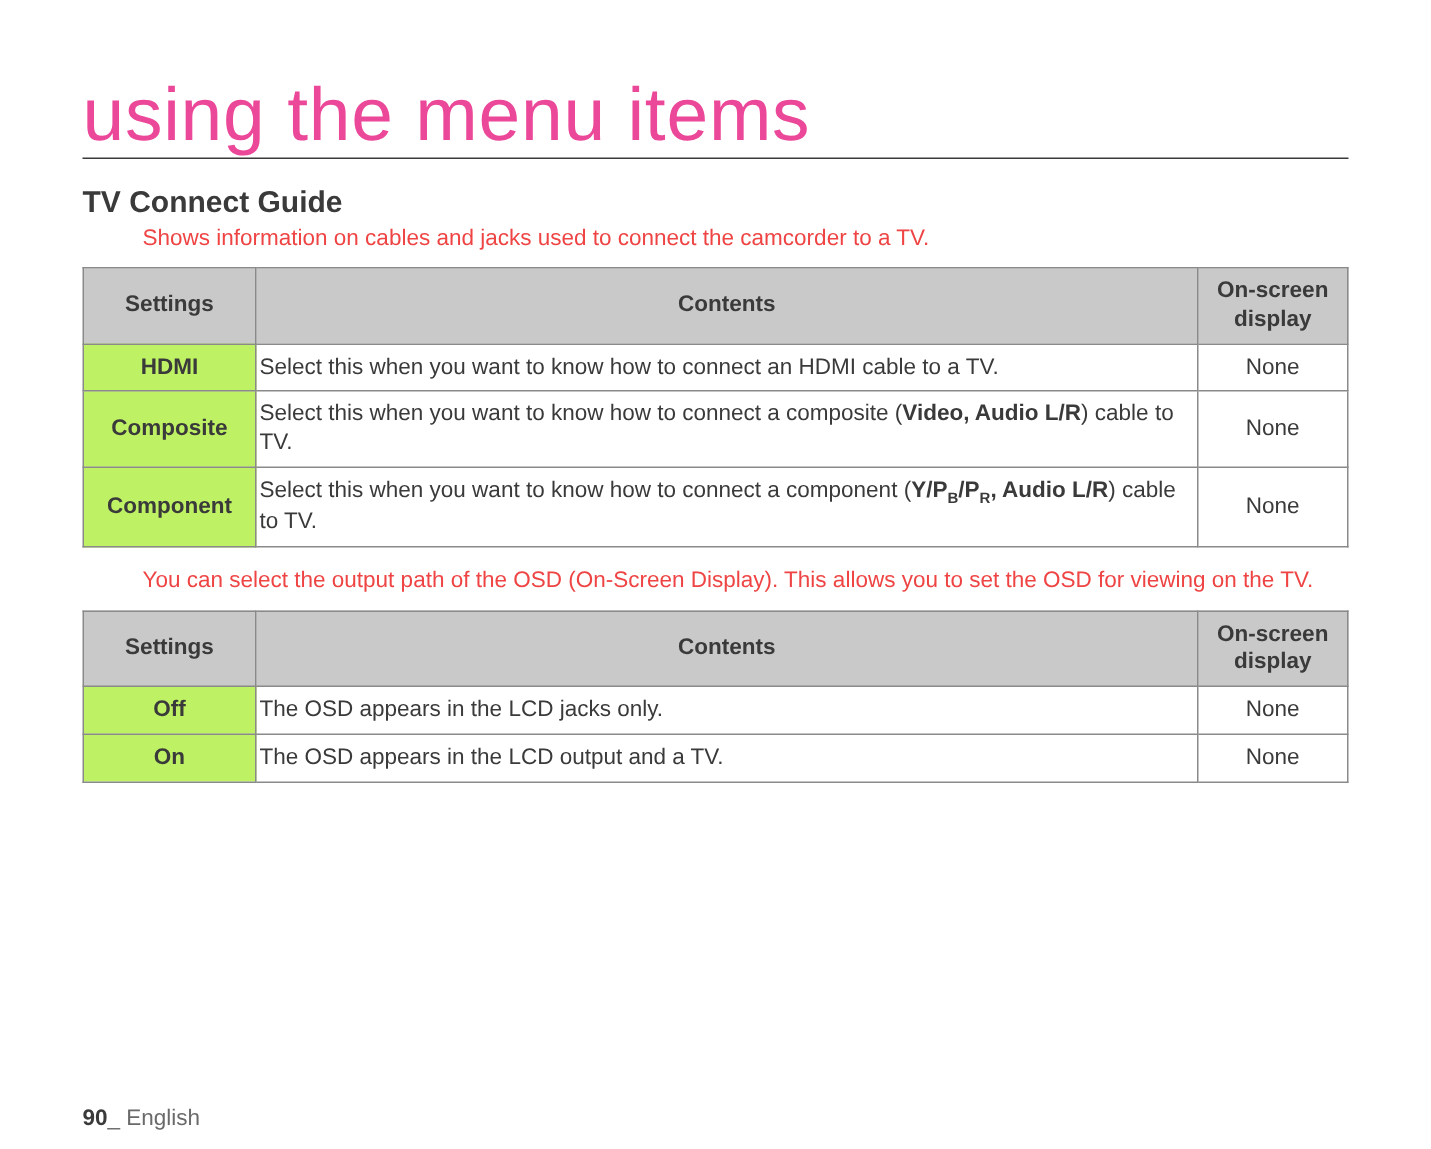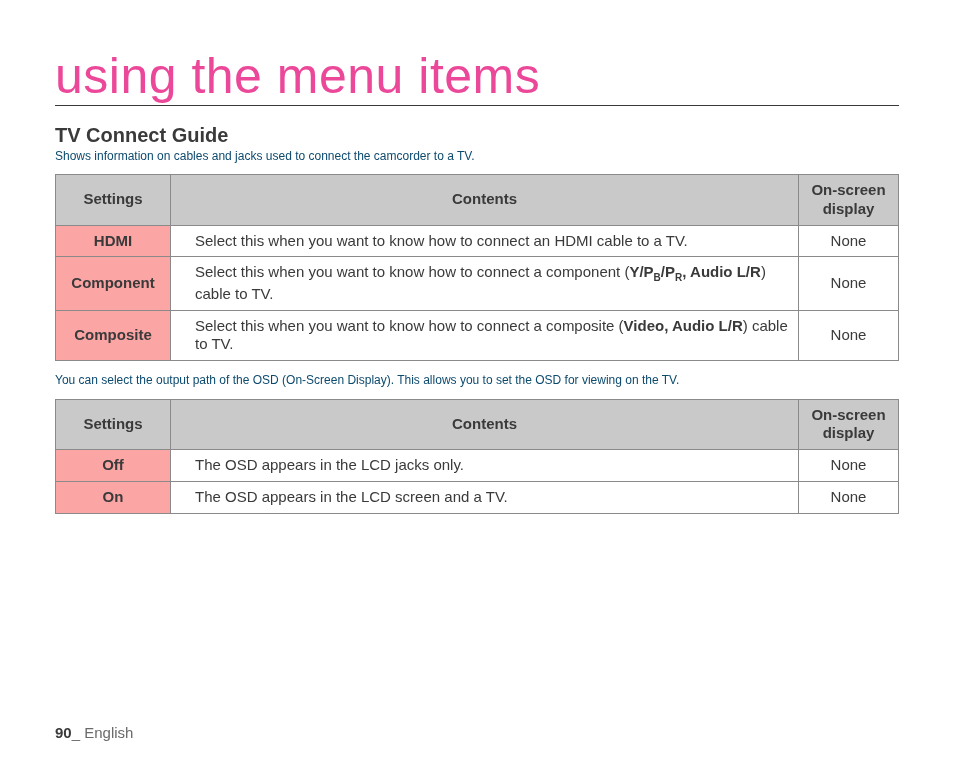--- a/index.html
+++ b/index.html
@@ -23,62 +23,63 @@
     margin-bottom: 18px;
     line-height: 1.05;
   }
   .section-title {
     font-size: 20px;
     font-weight: 700;
     color: #3a3a3a;
     margin-bottom: 2px;
   }
   .section-desc {
-    font-size: 12px;
-    color: #0c4a6e;
+    font-size: 15px;
+    color: #ef4444;
     margin-bottom: 10px;
     line-height: 1.3;
+    margin-left: 40px;
   }
   table {
     width: 100%;
     border-collapse: collapse;
     margin-bottom: 12px;
     font-size: 15px;
   }
   th, td {
     border: 1px solid #8a8a8a;
     padding: 6px 10px;
     vertical-align: middle;
     line-height: 1.25;
   }
   th {
     background: #c9c9c9;
     font-weight: 700;
     text-align: center;
     color: #3a3a3a;
   }
   td.settings {
-    background: #fca5a5;
+    background: #bef264;
     font-weight: 700;
     text-align: center;
     width: 115px;
   }
   td.contents {
     text-align: left;
-    padding-left: 24px;
+    padding-left: 2px;
   }
   td.osd {
     text-align: center;
     width: 100px;
   }
   .bold { font-weight: 700; }
   .sub { font-size: 10px; vertical-align: sub; }
   .footer {
     position: absolute;
-    bottom: 25px;
+    bottom: 12px;
     left: 55px;
     font-size: 15px;
     color: #6a6a6a;
   }
   .footer .pg { font-weight: 700; color: #3a3a3a; }
 </style>
 </head>
 <body>
 
 <h1 class="page-title">using the menu items</h1>
@@ -94,27 +95,27 @@
         <th>On-screen display</th>
       </tr>
     </thead>
     <tbody>
       <tr>
         <td class="settings">HDMI</td>
         <td class="contents">Select this when you want to know how to connect an HDMI cable to a TV.</td>
         <td class="osd">None</td>
       </tr>
       <tr>
-        <td class="settings">Component</td>
-        <td class="contents">Select this when you want to know how to connect a component (<span class="bold">Y/P<span class="sub">B</span>/P<span class="sub">R</span>, Audio L/R</span>) cable to TV.</td>
+        <td class="settings">Composite</td>
+        <td class="contents">Select this when you want to know how to connect a composite (<span class="bold">Video, Audio L/R</span>) cable to TV.</td>
         <td class="osd">None</td>
       </tr>
       <tr>
-        <td class="settings">Composite</td>
-        <td class="contents">Select this when you want to know how to connect a composite (<span class="bold">Video, Audio L/R</span>) cable to TV.</td>
+        <td class="settings">Component</td>
+        <td class="contents">Select this when you want to know how to connect a component (<span class="bold">Y/P<span class="sub">B</span>/P<span class="sub">R</span>, Audio L/R</span>) cable to TV.</td>
         <td class="osd">None</td>
       </tr>
     </tbody>
   </table>
 </div>
 
 <div>
   <div class="section-desc">You can select the output path of the OSD (On-Screen Display). This allows you to set the OSD for viewing on the TV.</div>
   <table>
     <thead>
@@ -125,21 +126,21 @@
       </tr>
     </thead>
     <tbody>
       <tr>
         <td class="settings">Off</td>
         <td class="contents">The OSD appears in the LCD jacks only.</td>
         <td class="osd">None</td>
       </tr>
       <tr>
         <td class="settings">On</td>
-        <td class="contents">The OSD appears in the LCD screen and a TV.</td>
+        <td class="contents">The OSD appears in the LCD output and a TV.</td>
         <td class="osd">None</td>
       </tr>
     </tbody>
   </table>
 </div>
 
 <div class="footer">
   <span class="pg">90</span><span>_ </span><span>English</span>
 </div>
 

